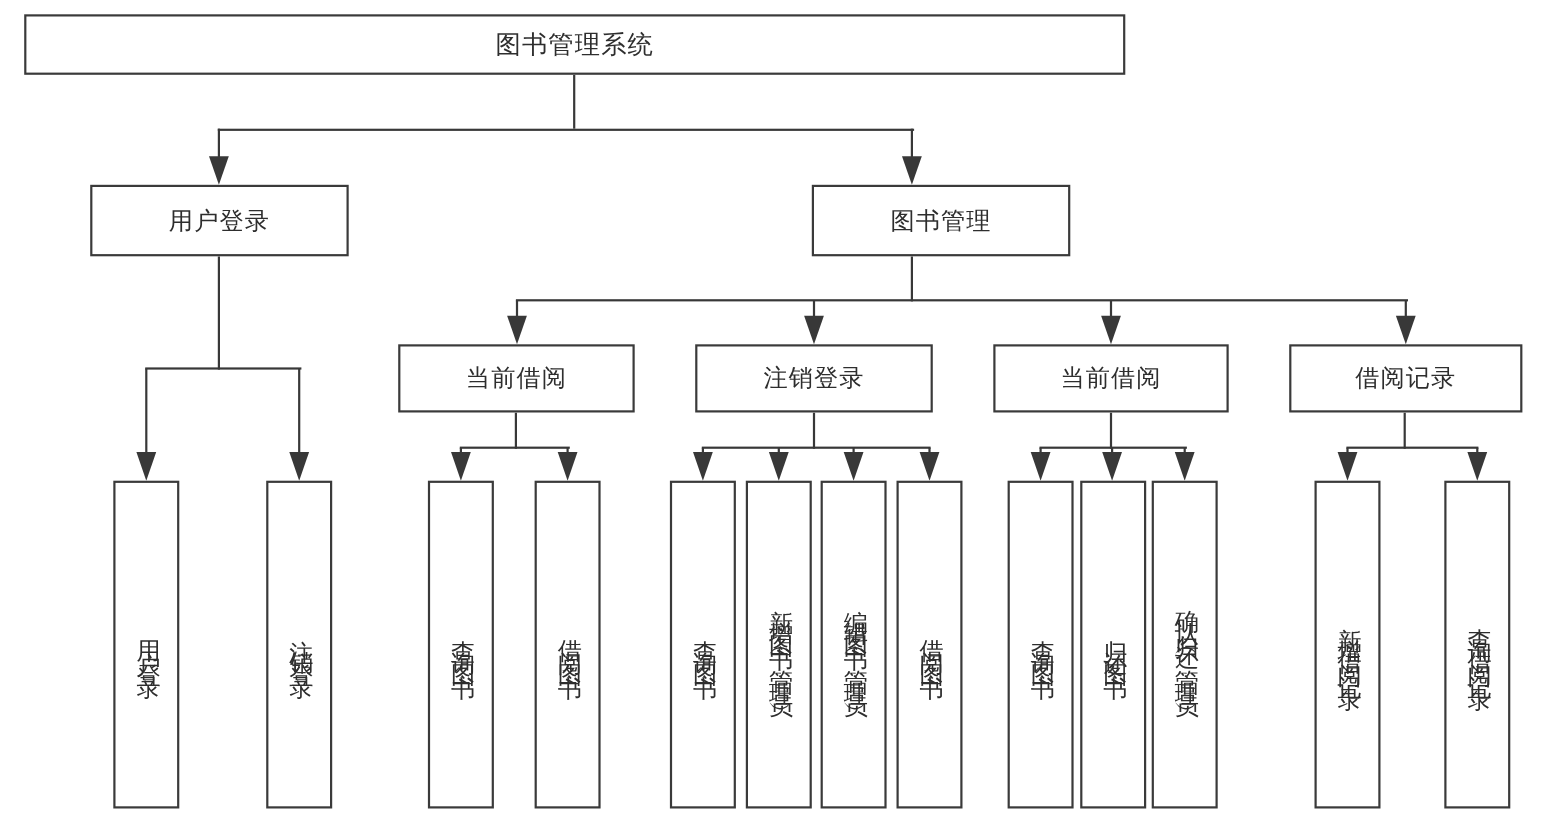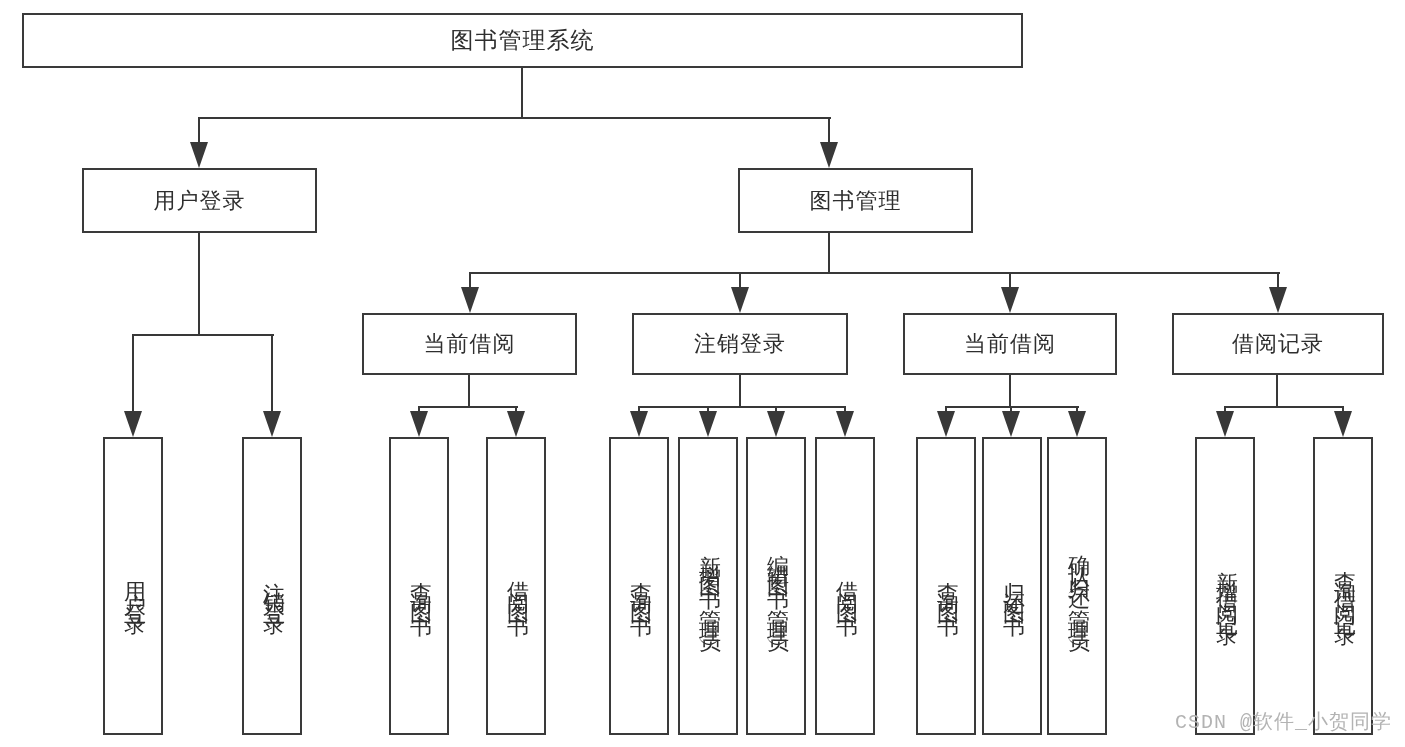--- a/index.html
+++ b/index.html
@@ -119,15 +119,14 @@
   <div class="leaf" style="left:746px;">编辑图书（管理员）</div>
   <div class="leaf" style="left:815px;">借阅图书</div>
 
   <div class="leaf" style="left:916px;">查询图书</div>
   <div class="leaf" style="left:982px;">归还图书</div>
   <div class="leaf" style="left:1047px;">确认归还（管理员）</div>
 
   <div class="leaf" style="left:1195px;">新增借阅记录</div>
   <div class="leaf" style="left:1313px;">查询借阅记录</div>
 
-  <div class="watermark">CSDN @软件_小贺同学</div>
 
 </div>
 
 </body></html>

